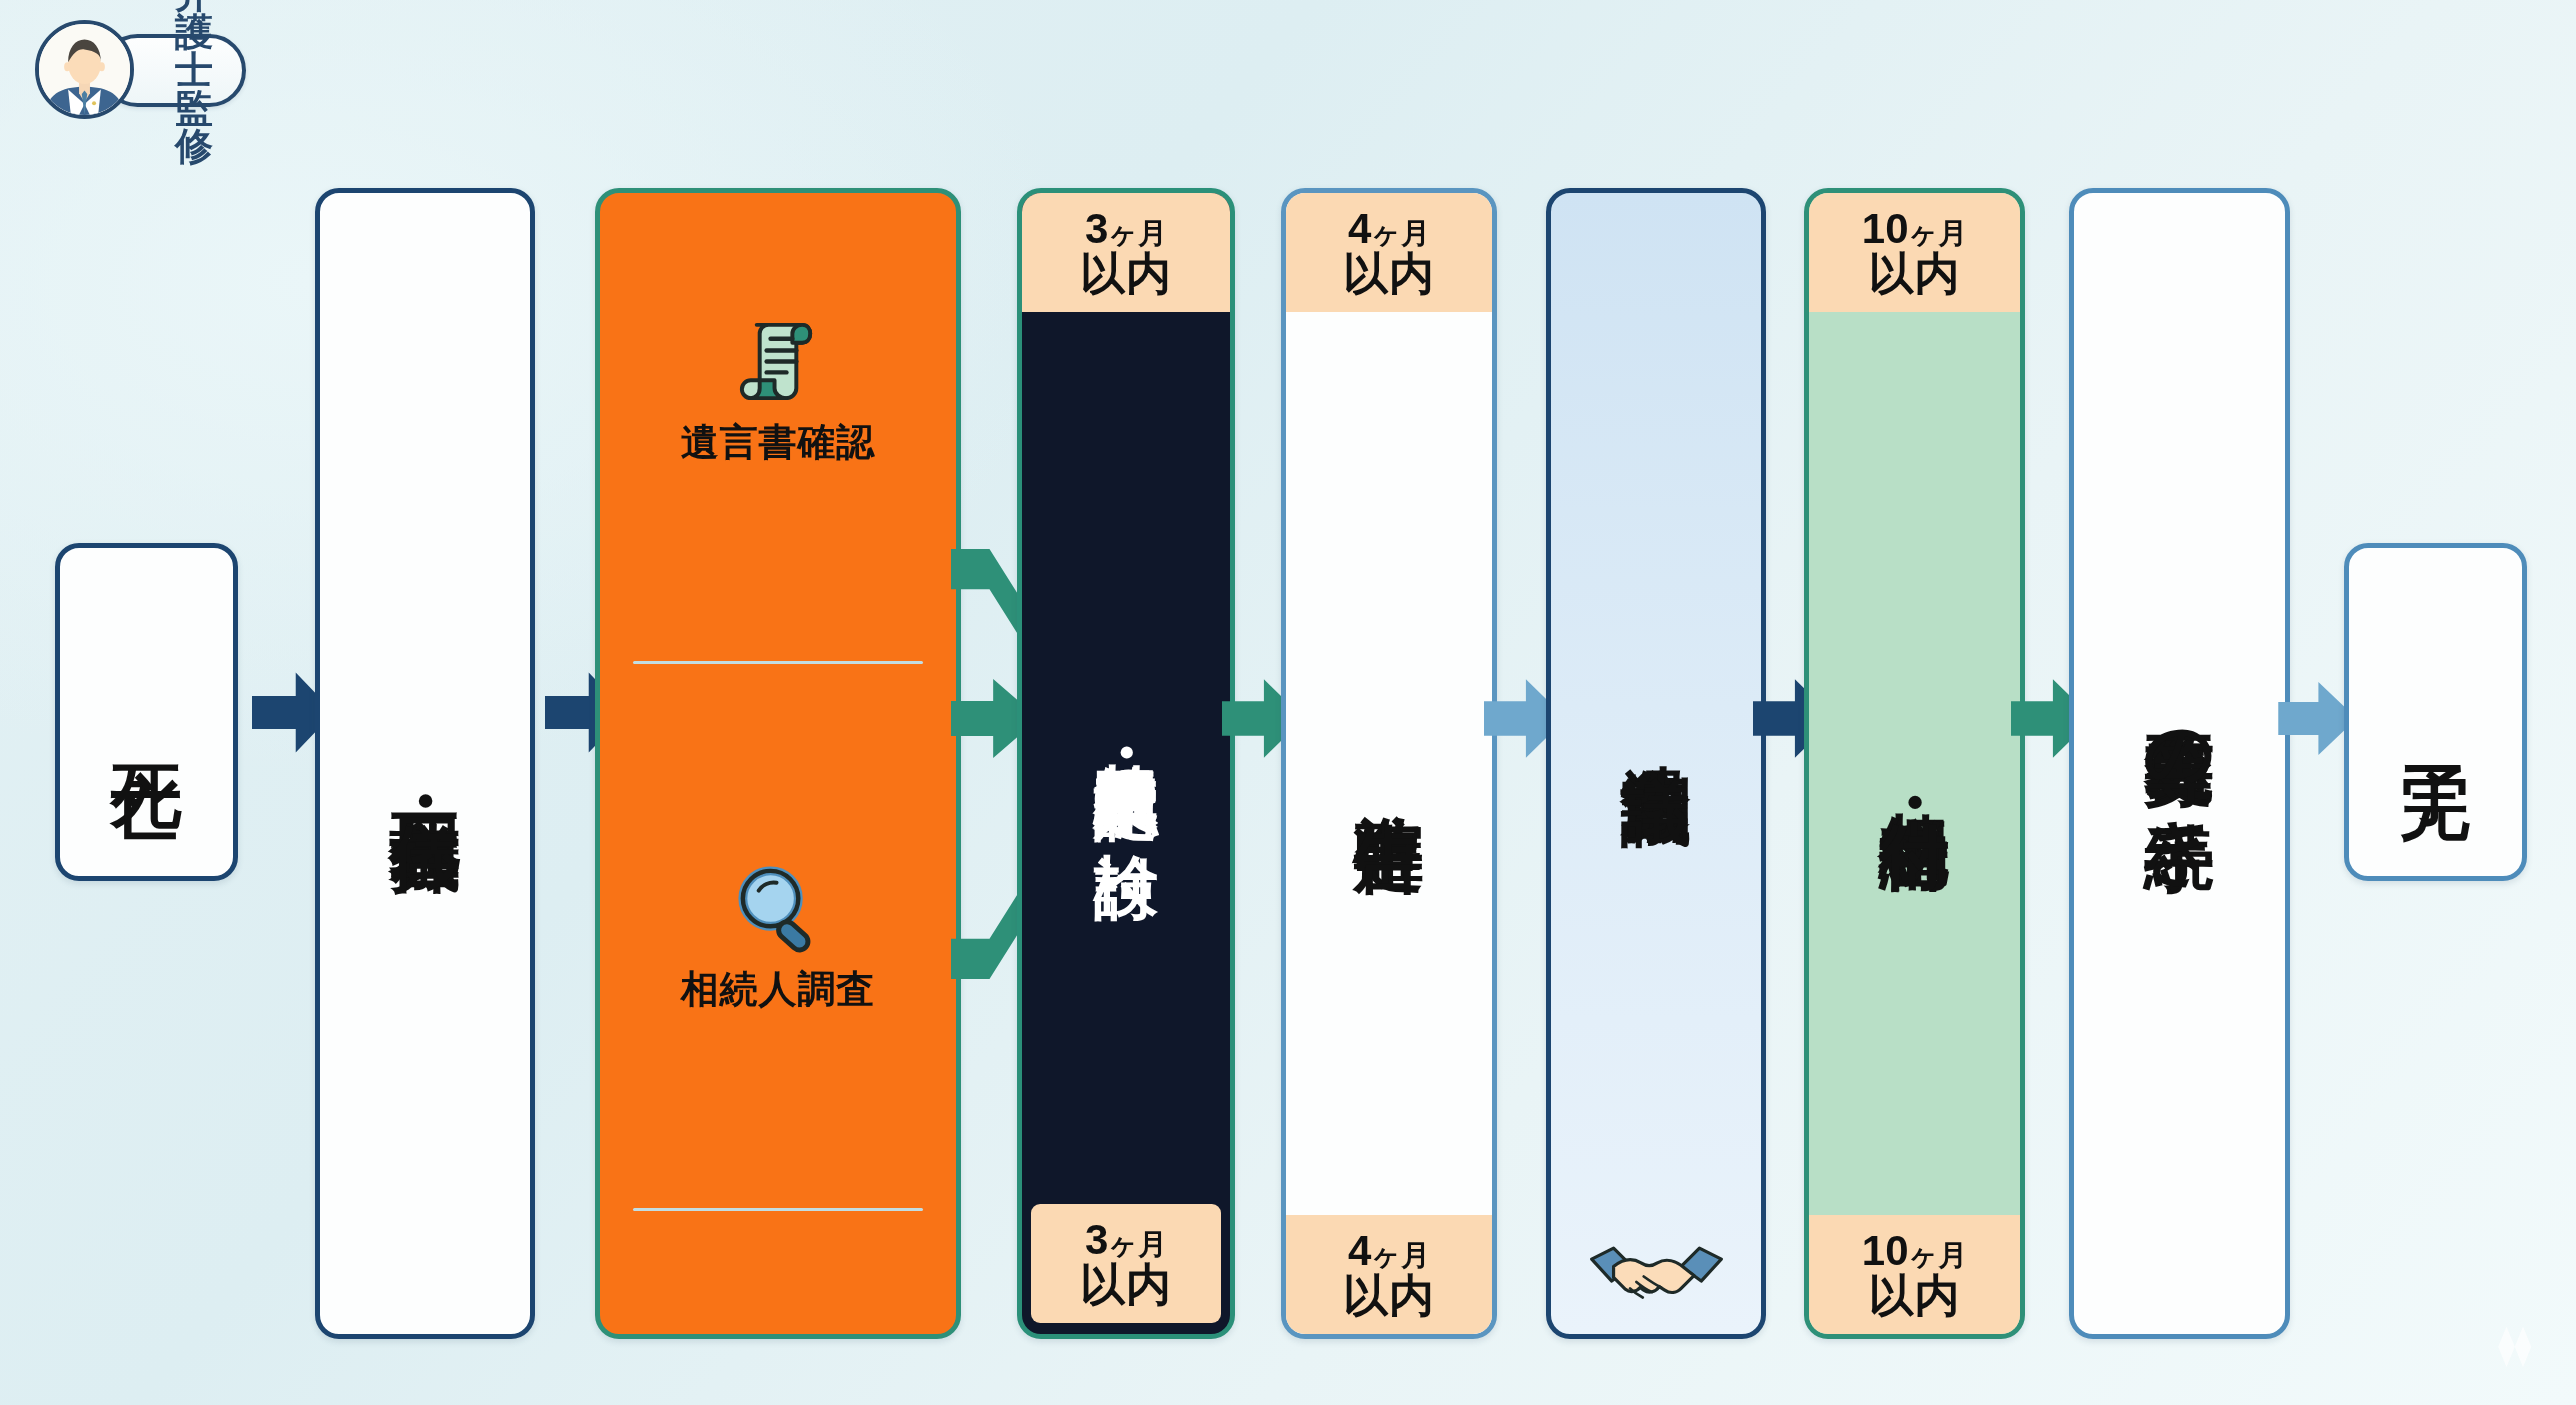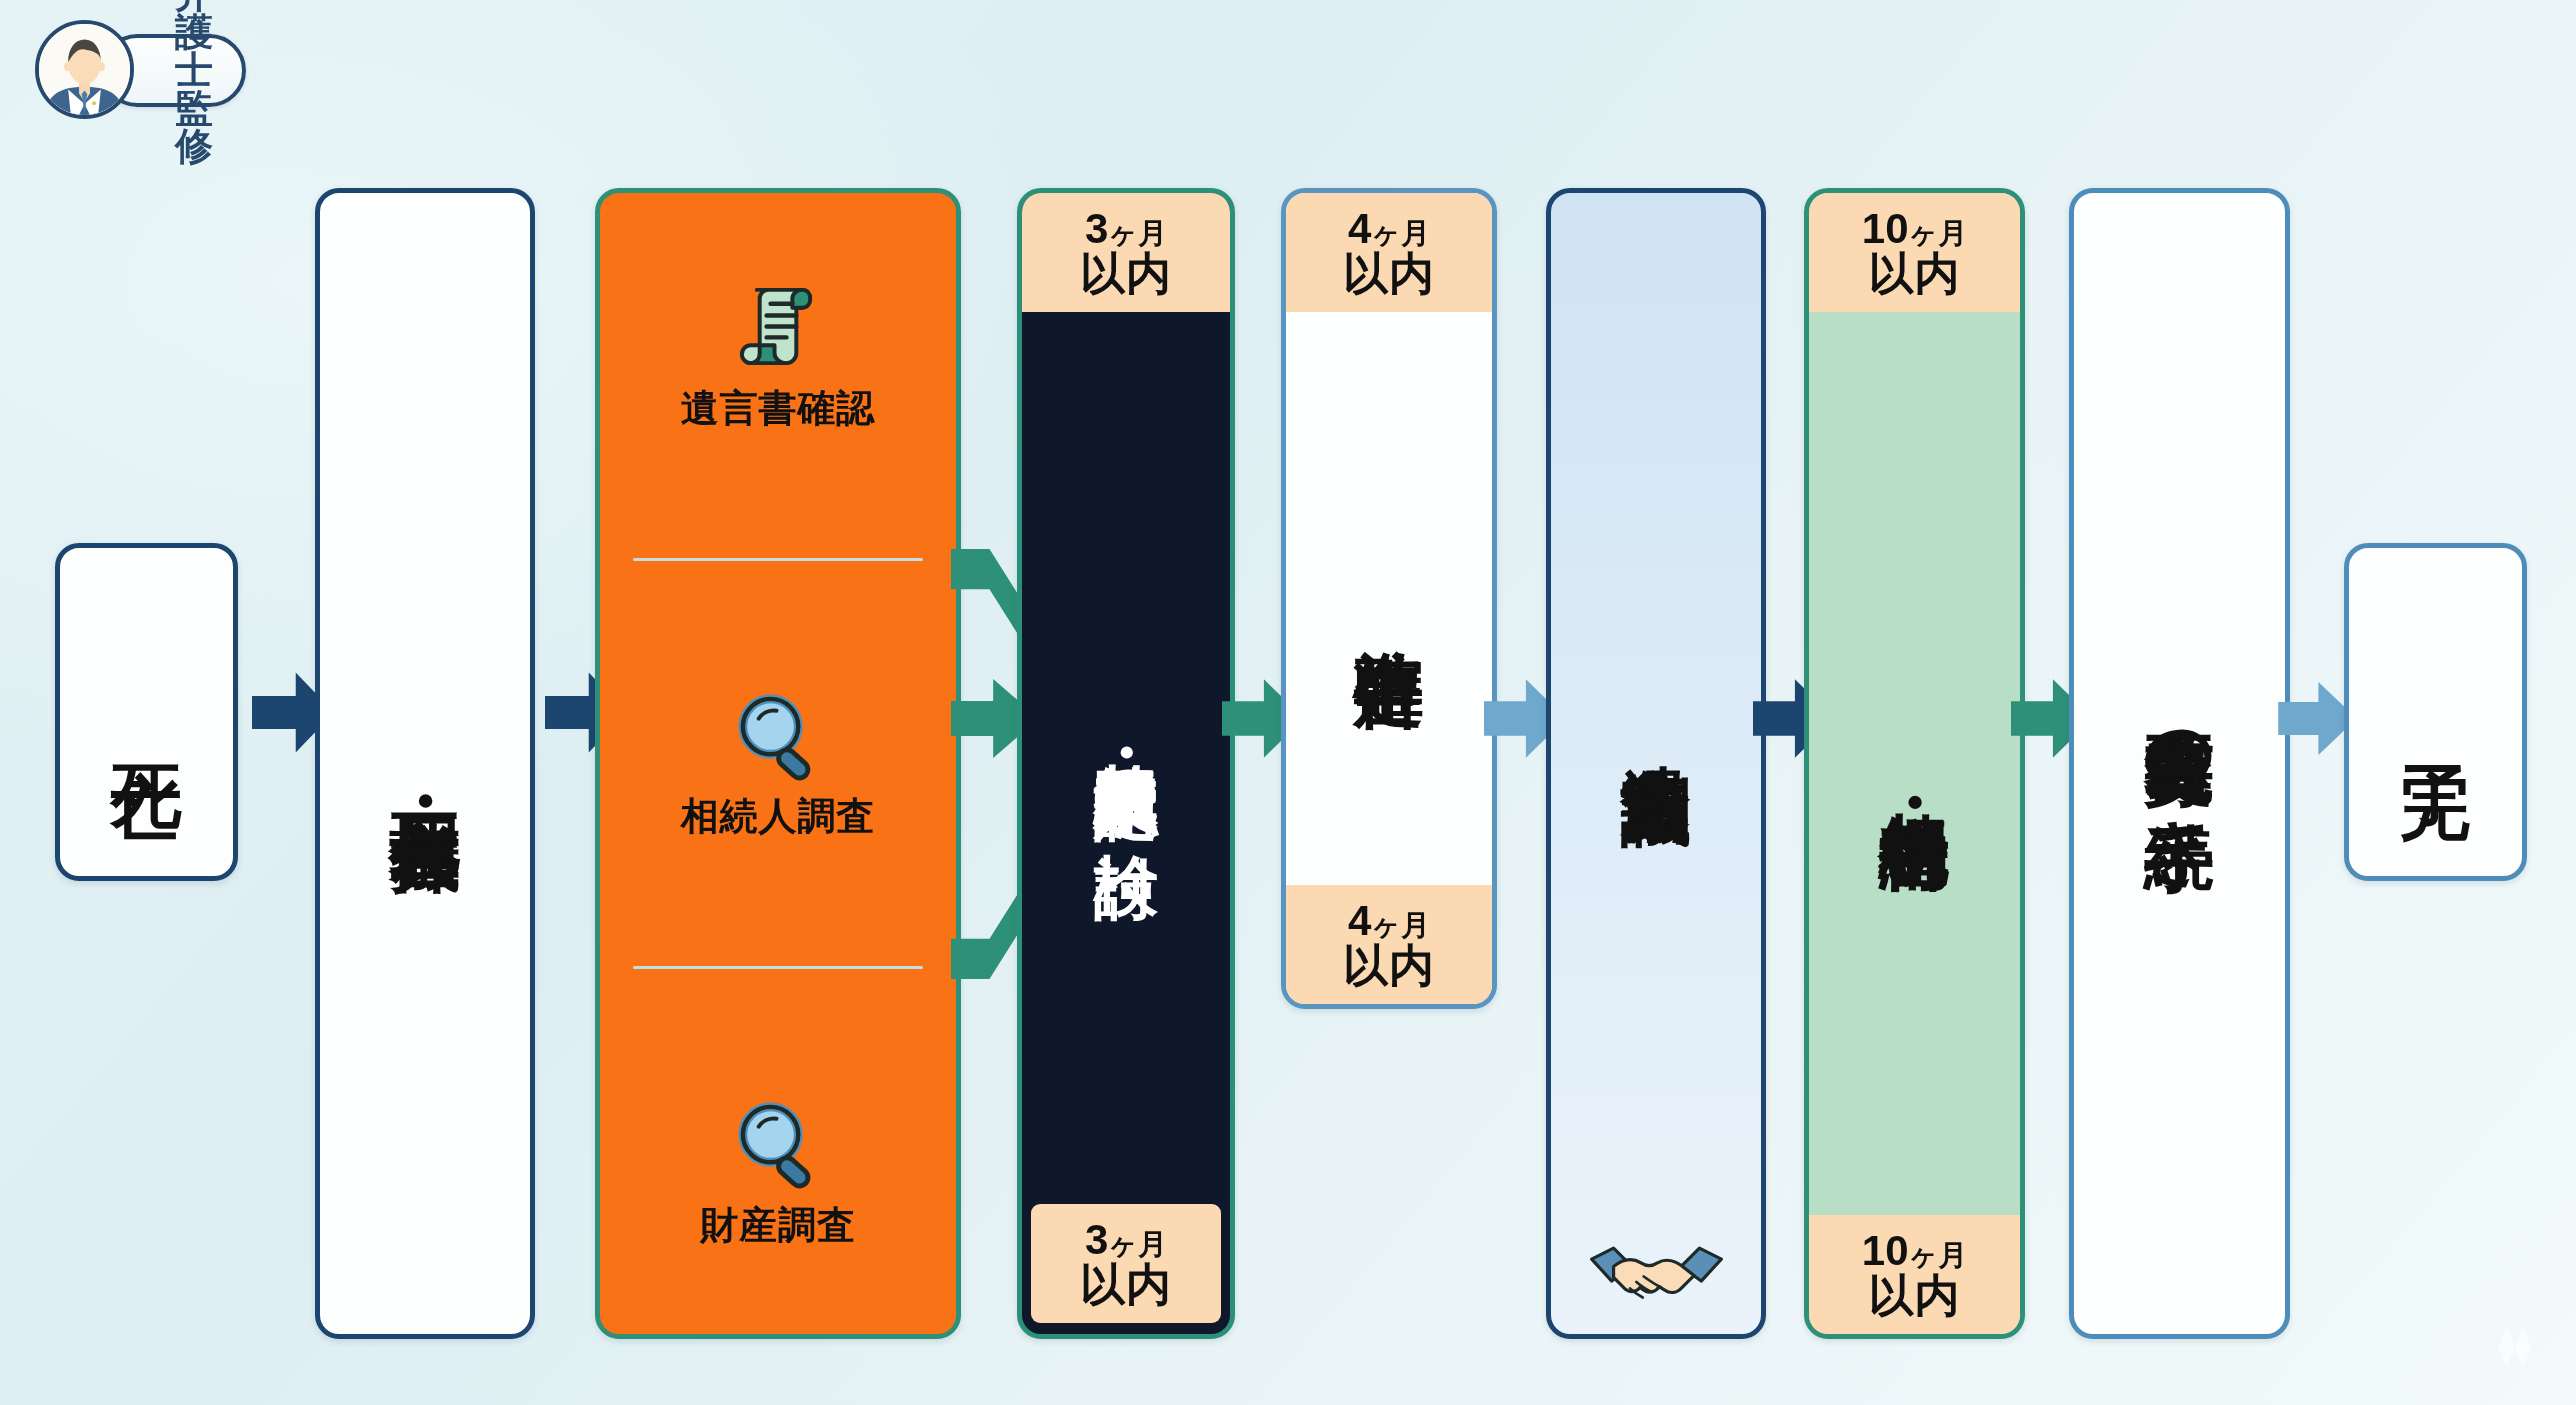--- a/index.html
+++ b/index.html
@@ -198,32 +198,20 @@
           <circle cx="42" cy="42" r="28" fill="none" stroke="#1e2a28" stroke-width="4.5"></circle>
           <path d="M30 34a18 18 0 0 1 18-8" fill="none" stroke="#1e2a28" stroke-width="4" stroke-linecap="round"></path>
           <rect x="58" y="62" width="34" height="17" rx="8.5" transform="rotate(42 58 62)" fill="#3b7aa3" stroke="#1e2a28" stroke-width="5"></rect>
         </svg>
       </div>
       <div class="lbl">相続人調査</div>
     </div>
 
     <div class="hr"></div>
 
-    <div class="litem">
-      <div class="icn">
-        <svg viewBox="0 0 100 100" aria-hidden="true">
-          <circle cx="42" cy="42" r="28" fill="#a5d4ef" stroke="#1e2a28" stroke-width="5"></circle>
-          <circle cx="42" cy="42" r="28" fill="none" stroke="#4f90bd" stroke-width="9"></circle>
-          <circle cx="42" cy="42" r="28" fill="none" stroke="#1e2a28" stroke-width="4.5"></circle>
-          <path d="M30 34a18 18 0 0 1 18-8" fill="none" stroke="#1e2a28" stroke-width="4" stroke-linecap="round"></path>
-          <rect x="58" y="62" width="34" height="17" rx="8.5" transform="rotate(42 58 62)" fill="#3b7aa3" stroke="#1e2a28" stroke-width="5"></rect>
-        </svg>
-      </div>
-      <div class="lbl">財産調査</div>
-    </div>
   </div>
 
   <div class="arrow" style="left:951px; top:549px; width:88px; height:119px;">
     <svg viewBox="0 0 96 130" preserveAspectRatio="none">
       <path d="M0 0h42l54 86v44L42 44H0z" fill="#2e9078"></path>
     </svg>
   </div>
   <div class="arrow" style="left:951px; top:679px; width:88px; height:79px;">
     <svg viewBox="0 0 96 86">
         <path d="M0 24h46V0l50 43-50 43V62H0z" fill="#2e9078"></path>
@@ -250,21 +238,21 @@
       <div class="sub">以内</div>
     </div>
   </div>
 
   <div class="arrow" style="left:1222px; top:679px; width:82px; height:79px;">
     <svg viewBox="0 0 90 86">
         <path d="M0 24h46V0l44 43-44 43V62H0z" fill="#2e9078"></path>
       </svg>
   </div>
 
-  <div class="node n-ltblue" style="left:1281px; top:188px; width:216px; height:821px;gap:42px;">
+  <div class="node n-ltblue" style="left:1281px; top:188px; width:216px; height:1151px;gap:42px;">
     <div class="deadline" style="height:119px;">
       <div class="big">
         <span>4</span><span class="sm">ヶ月</span>
       </div>
       <div class="sub">以内</div>
     </div>
     <div class="vtext" style="font-size:70px;">準確定申告</div>
     <div class="deadline" style="height:119px;">
       <div class="big">
         <span>4</span><span class="sm">ヶ月</span>

